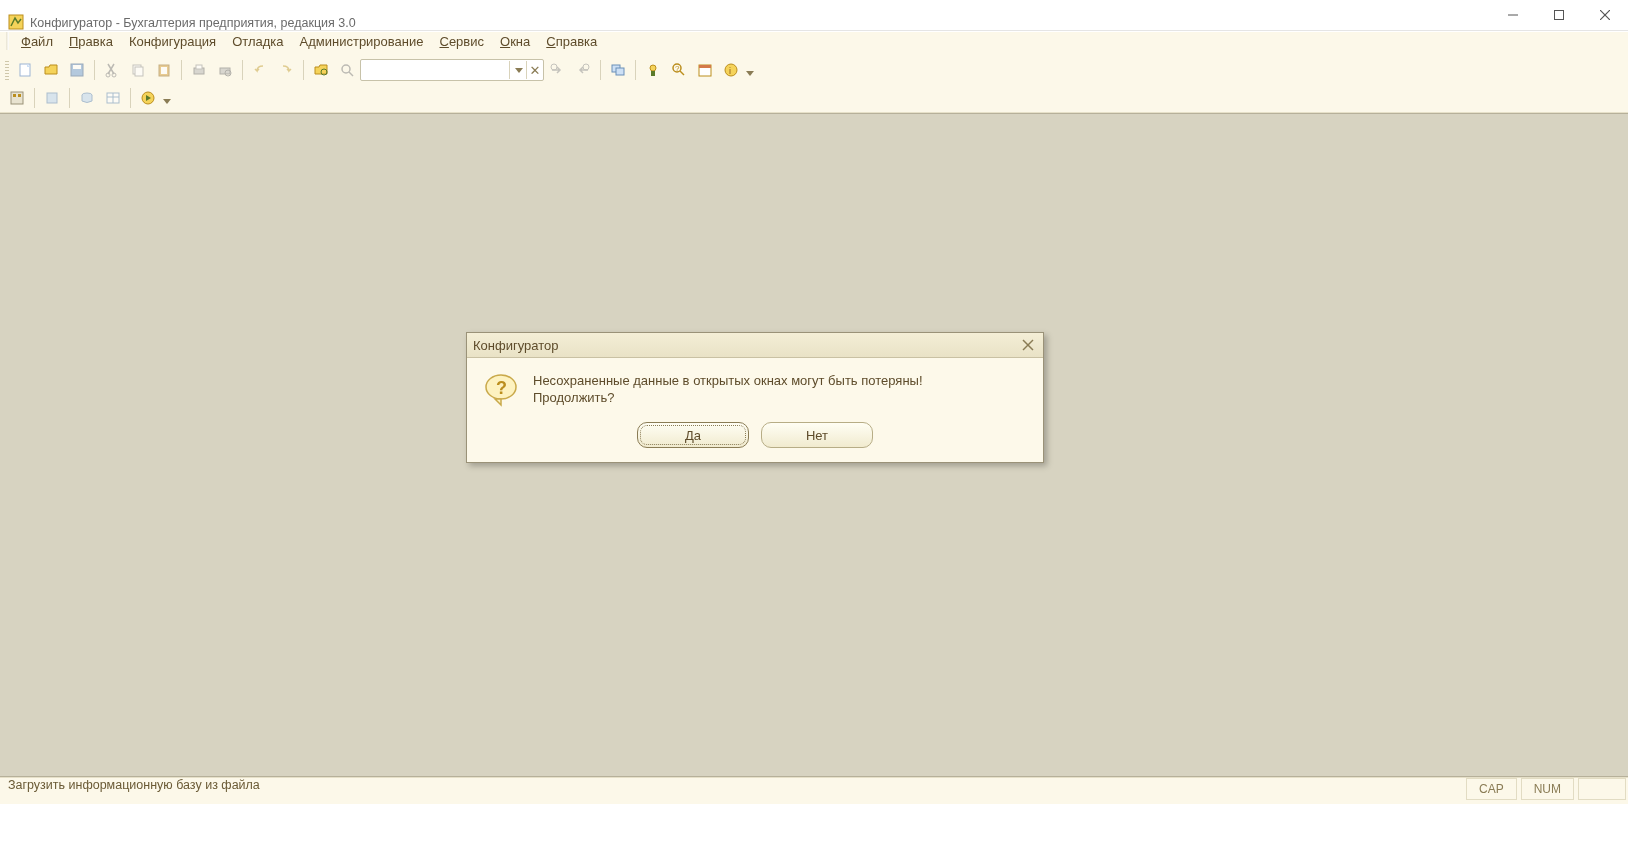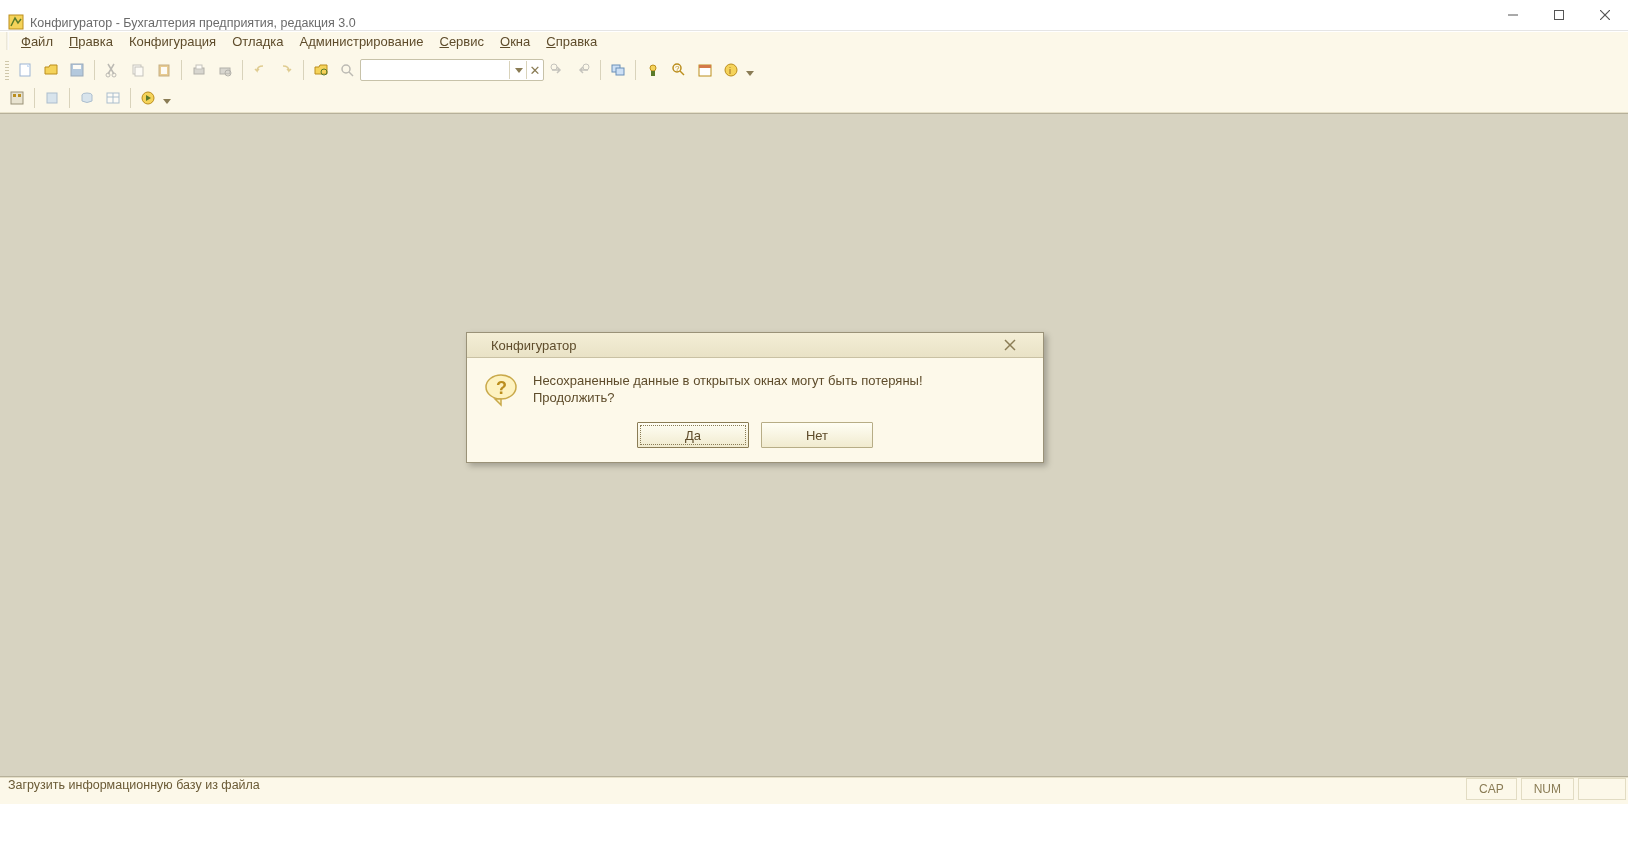--- a/index.html
+++ b/index.html
@@ -22,28 +22,28 @@
 .combo{display:flex;align-items:center;height:20px;border:1px solid #c7c2a9;background:#fff;border-radius:2px}
 .combo input{border:0;outline:0;width:140px;height:18px;font-size:12px;padding:0 4px;background:transparent}
 .combo .dd{width:16px;height:18px;border-left:1px solid #d9d3bb;display:flex;align-items:center;justify-content:center}
 .combo .clr{width:16px;height:18px;border-left:1px solid #d9d3bb;display:flex;align-items:center;justify-content:center;color:#8a7c55}
 .workspace{height:662px;background:#d7d3c1;border-top:1px solid #b6b09a;border-bottom:1px solid #b6b09a;position:relative}
 .statusbar{height:26px;background:#fcf8e9;display:flex;align-items:flex-start;border-top:1px solid #e6e0c8}
 .statusbar .msg{padding:0 8px;color:#6a5a35;font-size:12.5px;flex:none}
 .statusbar .spacer{flex:1}
 .status-cell{padding:0 12px;height:20px;line-height:20px;border:1px solid #e2dcc3;margin:0 2px;color:#8a7c55;font-size:12px}
 .dialog{position:absolute;left:466px;top:218px;width:576px;background:#fdf9ea;border:1px solid #9a9278;box-shadow:3px 3px 6px rgba(0,0,0,.25)}
-.dlg-title{height:24px;background:linear-gradient(#f4eed6,#e9e2c6);display:flex;align-items:center;padding:0 24px;border-bottom:1px solid #c9c1a3}
+.dlg-title{height:24px;background:linear-gradient(#f4eed6,#e9e2c6);display:flex;align-items:center;padding:0 6px;border-bottom:1px solid #c9c1a3}
 .dlg-title .t{color:#5e4c2b;font-size:13px;font-weight:normal}
 .dlg-title .x{margin-left:auto;color:#8a7c55;width:18px;height:18px;display:flex;align-items:center;justify-content:center}
 .dlg-body{padding:14px 16px 8px 16px;display:flex}
 .dlg-icon{width:36px;height:36px;flex:none;margin-right:14px}
 .dlg-text{color:#5e4c2b;font-size:13px;line-height:17px}
 .dlg-buttons{display:flex;justify-content:center;gap:12px;padding:6px 0 14px 0}
-.dlg-btn{width:110px;height:24px;border:1px solid #b7ad86;background:linear-gradient(#fffef4,#f1ebcf);color:#5e4c2b;font-size:13px;border-radius:1px;display:flex;align-items:center;justify-content:center}
+.dlg-btn{width:110px;height:24px;border:1px solid #b7ad86;background:linear-gradient(#fffef4,#f1ebcf);color:#5e4c2b;font-size:13px;border-radius:10px;display:flex;align-items:center;justify-content:center}
 .dlg-btn.default{outline:1px dotted #8a7c55;outline-offset:-4px;border:1px solid #8a7c55}
 .dd-arrow{width:0;height:0;border-left:4px solid transparent;border-right:4px solid transparent;border-top:5px solid #8a7c55;margin-left:2px}
 .toolbar2{height:28px;background:#fcf8e9;display:flex;align-items:center;padding:0 4px;border-bottom:1px solid #e6e0c8}
 </style>
 </head>
 <body>
 
 <div class="titlebar">
   <span class="app-icon">
     <svg width="16" height="16" viewBox="0 0 16 16">

